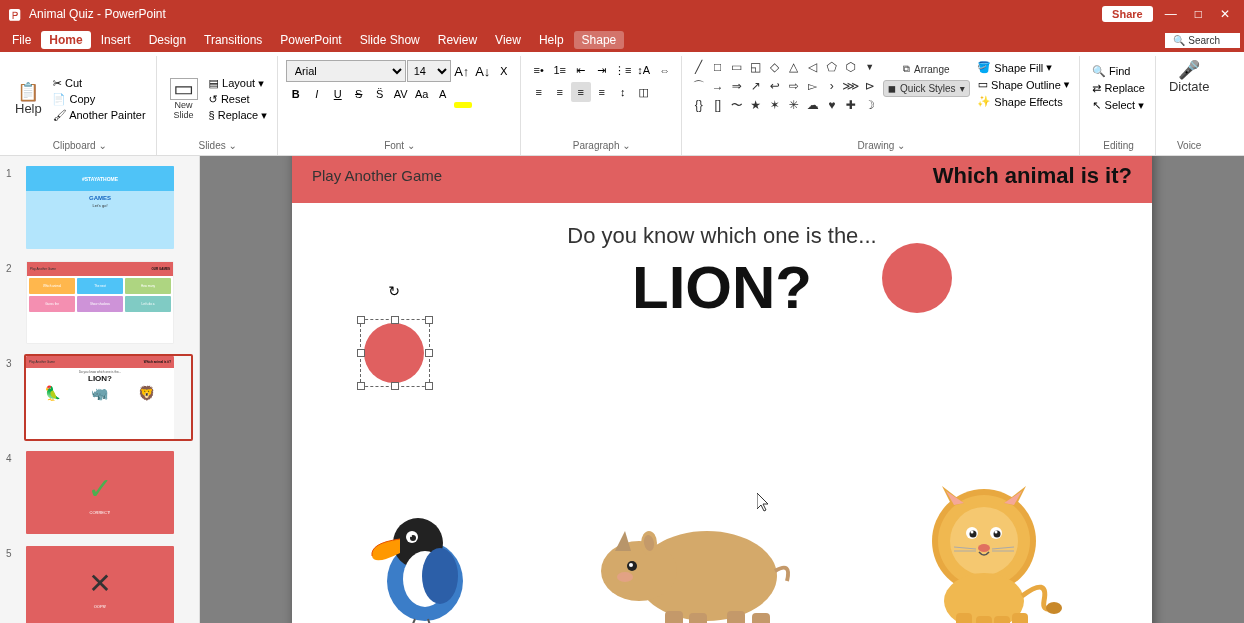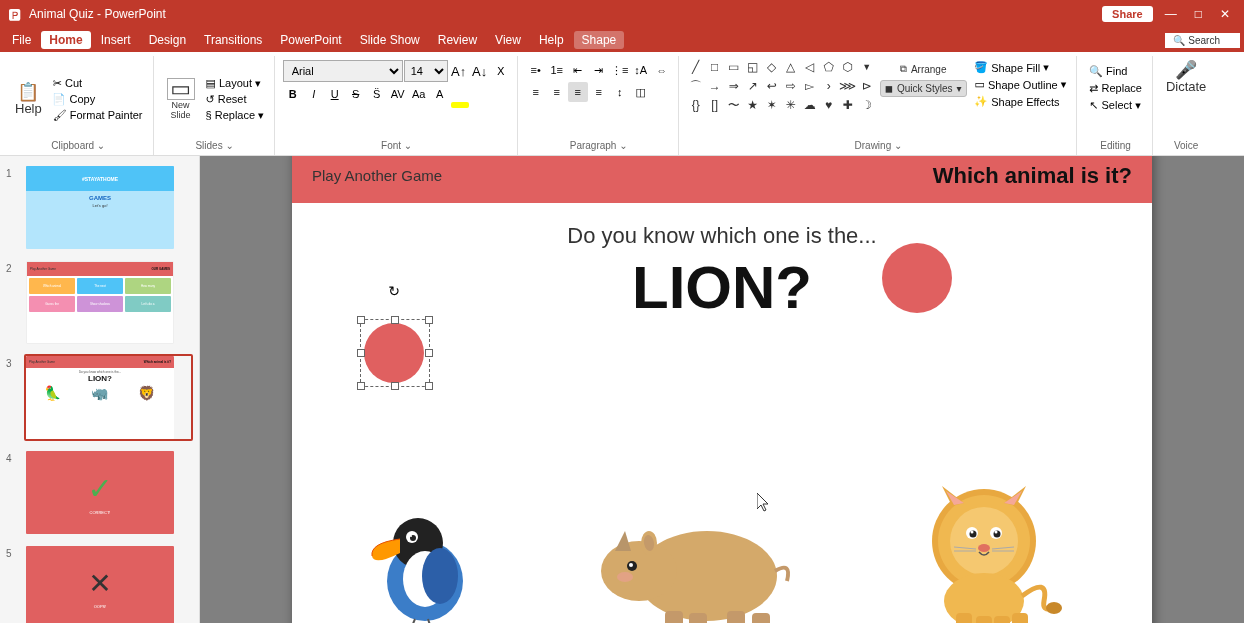--- a/index.html
+++ b/index.html
@@ -361,21 +361,21 @@
 
   <div class="ribbon-group">
     <div class="ribbon-group-content">
       <div class="ribbon-btn">
         <div class="ribbon-btn-icon">📋</div>
         <div class="ribbon-btn-label">Help</div>
       </div>
       <div class="ribbon-small-btns">
         <div class="ribbon-small-btn">✂ Cut</div>
         <div class="ribbon-small-btn">📄 Copy</div>
-        <div class="ribbon-small-btn">🖌 Format Painter</div>
+        <div class="ribbon-small-btn">🖌 Another Painter</div>
       </div>
     </div>
     <div class="ribbon-group-label">Clipboard ⌄</div>
   </div>
 
   <div class="ribbon-group">
     <div class="ribbon-group-content">
       <div class="ribbon-btn">
         <div style="font-size:22px; line-height:1; border:1px solid #aaa; width:28px; height:22px; display:flex; align-items:center; justify-content:center;">▭</div>
         <div style="font-size:9px; text-align:center;">New<br>Slide</div>

